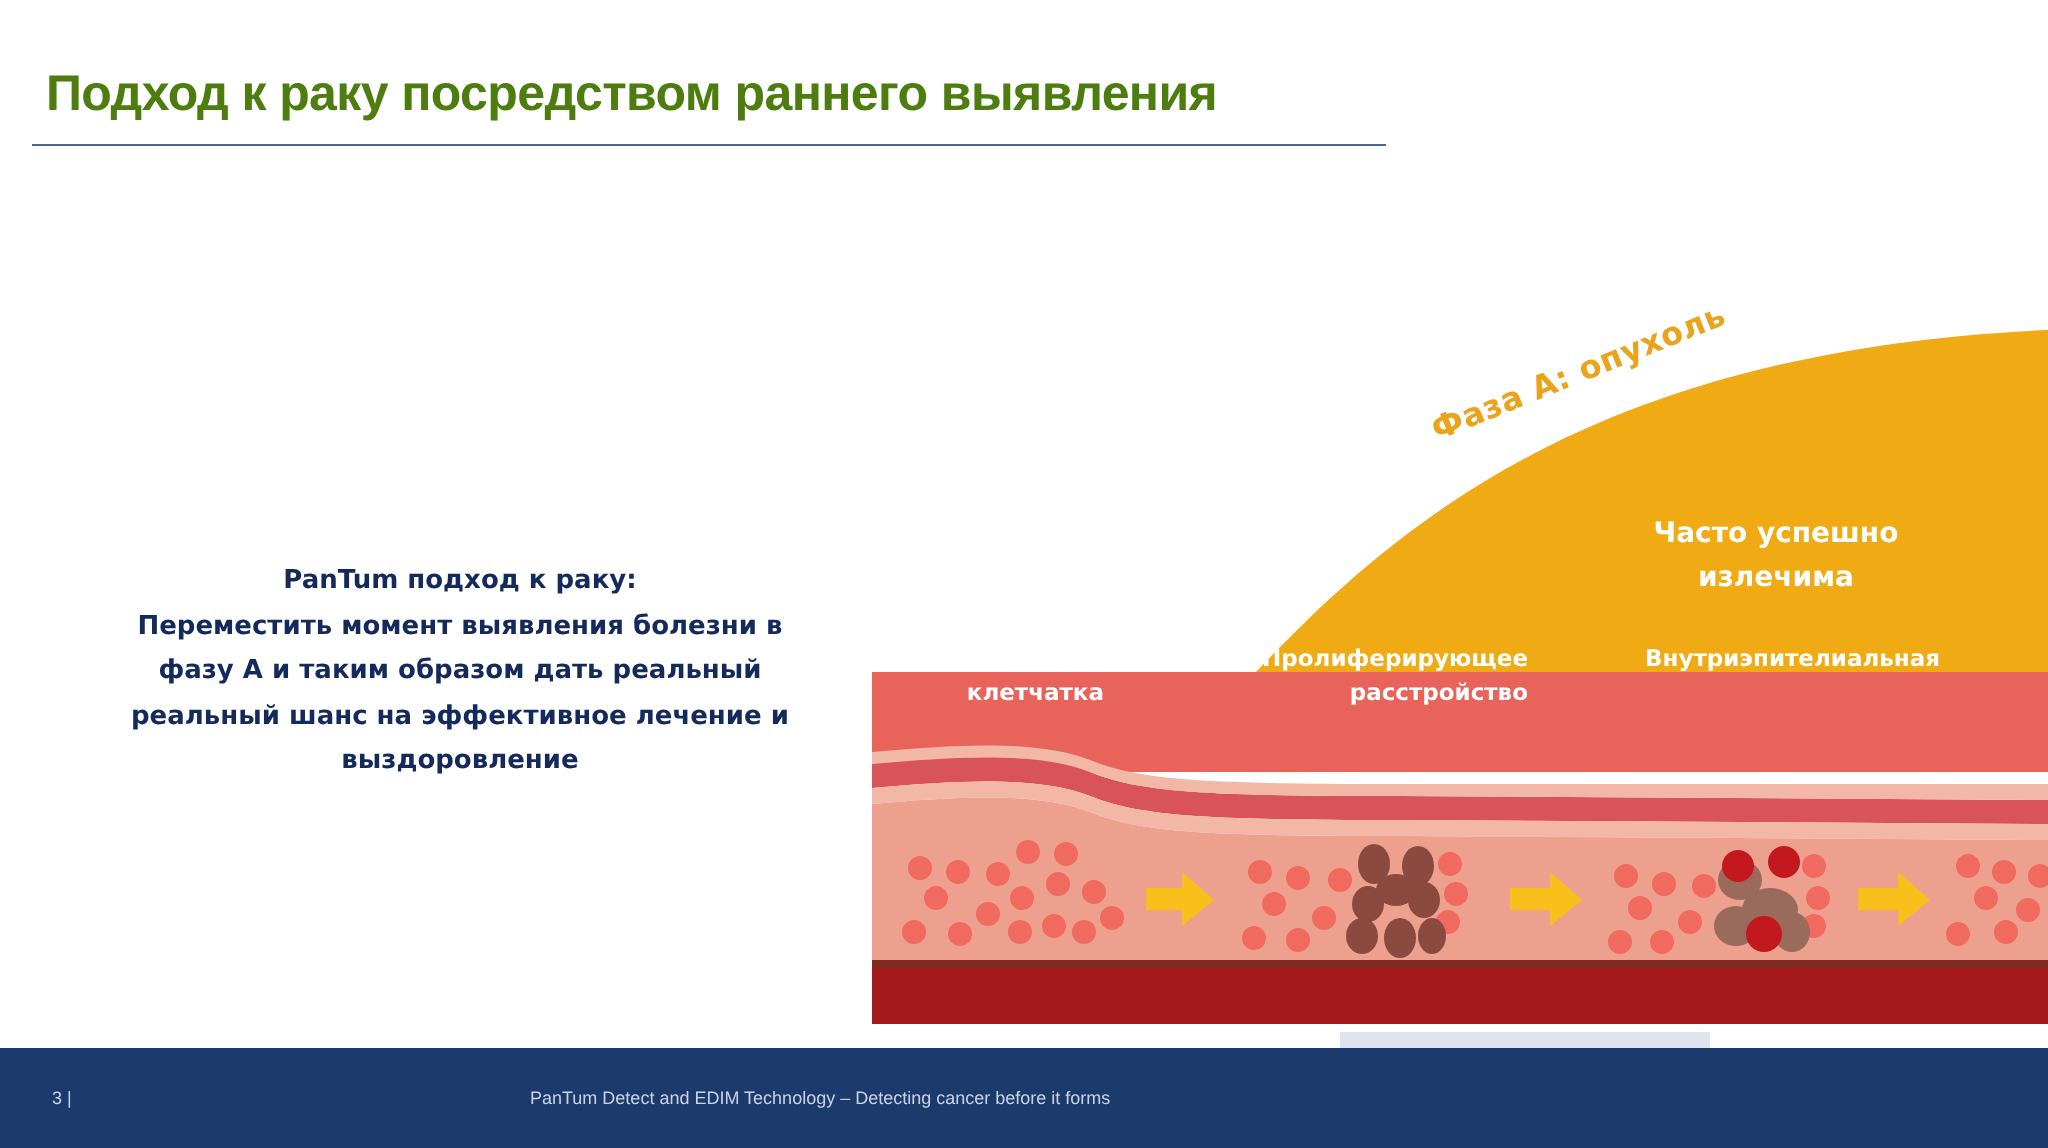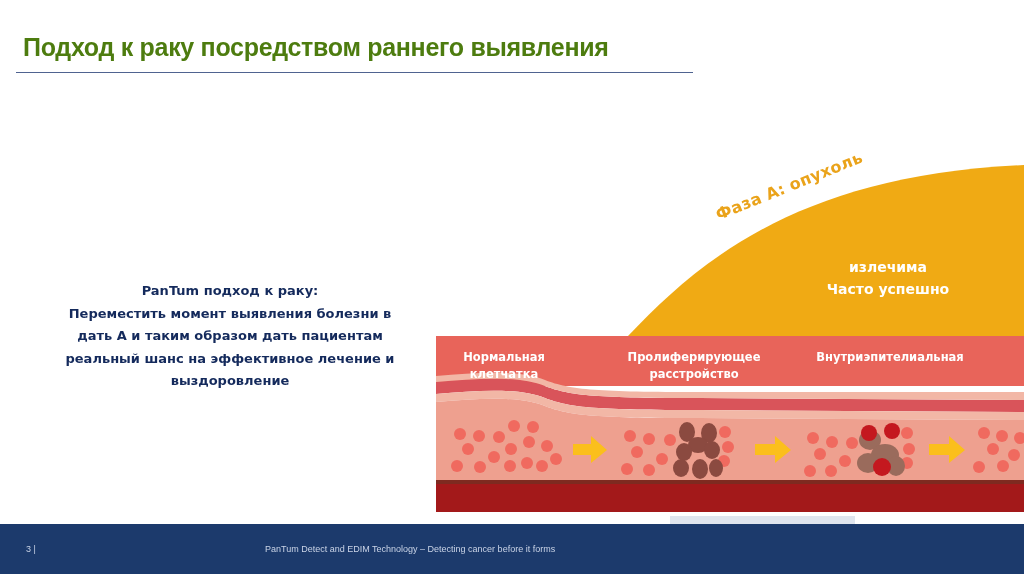--- a/index.html
+++ b/index.html
@@ -34,21 +34,21 @@
     font-size:16px; white-space:nowrap; letter-spacing:0.3px;
   }
   .cure {
     position:absolute; left:808px; top:256px; width:160px;
     text-align:center; color:#ffffff;
     font-family:"DejaVu Sans", sans-serif; font-weight:bold;
     font-size:14px; line-height:22px;
   }
   .cure .line { display:block; }
   .stage-label {
-    position:absolute; top:349px; text-align:center; color:#ffffff;
+    position:absolute; top:321px; text-align:right; color:#ffffff;
     font-family:"DejaVu Sans", sans-serif; font-weight:bold;
     font-size:11.5px; line-height:17px; white-space:nowrap;
   }
   .stage-label .line { display:block; }
   .footer {
     position:absolute; left:0; top:524px; width:1024px; height:50px;
     background:#1c3a6c;
   }
   .footer-page {
     position:absolute; left:26px; top:20px; font-size:9px; color:#c9d3e6;
@@ -61,21 +61,21 @@
 </style>
 </head>
 <body>
 
 <div class="title">Подход к раку посредством раннего выявления</div>
 <div class="title-rule"></div>
 
 <div class="statement">
   <span class="line">PanTum подход к раку:</span>
   <span class="line">Переместить момент выявления болезни в</span>
-  <span class="line">дать А и таким образом дать пациентам</span>
+  <span class="line">фазу А и таким образом дать реальный</span>
   <span class="line">реальный шанс на эффективное лечение и</span>
   <span class="line">выздоровление</span>
 </div>
 
 <div class="diagram">
   <svg width="1024" height="574" viewBox="0 0 1024 574">
 
     <path d="M628,336 C700,260 800,175 1024,165 L1024,336 Z" fill="#f0aa14"></path>
 
     <rect x="436" y="336" width="588" height="50" fill="#e8645a"></rect>
@@ -170,22 +170,22 @@
     <g>
       <path d="M929,444 L949,444 L949,436 L965,450 L949,463 L949,455 L929,455 Z" fill="#fbbf1c"></path>
     </g>
 
     <rect x="670" y="516" width="185" height="8" fill="#dfe5ee"></rect>
   </svg>
 
   <div class="phase-label">Фаза А: опухоль</div>
 
   <div class="cure">
+    <span class="line">Часто успешно</span>
     <span class="line">излечима</span>
-    <span class="line">Часто успешно</span>
   </div>
 
   <div class="stage-label" style="left:456px; width:96px;">
     <span class="line">Нормальная</span>
     <span class="line">клетчатка</span>
   </div>
   <div class="stage-label" style="left:624px; width:140px;">
     <span class="line">Пролиферирующее</span>
     <span class="line">расстройство</span>
   </div>

